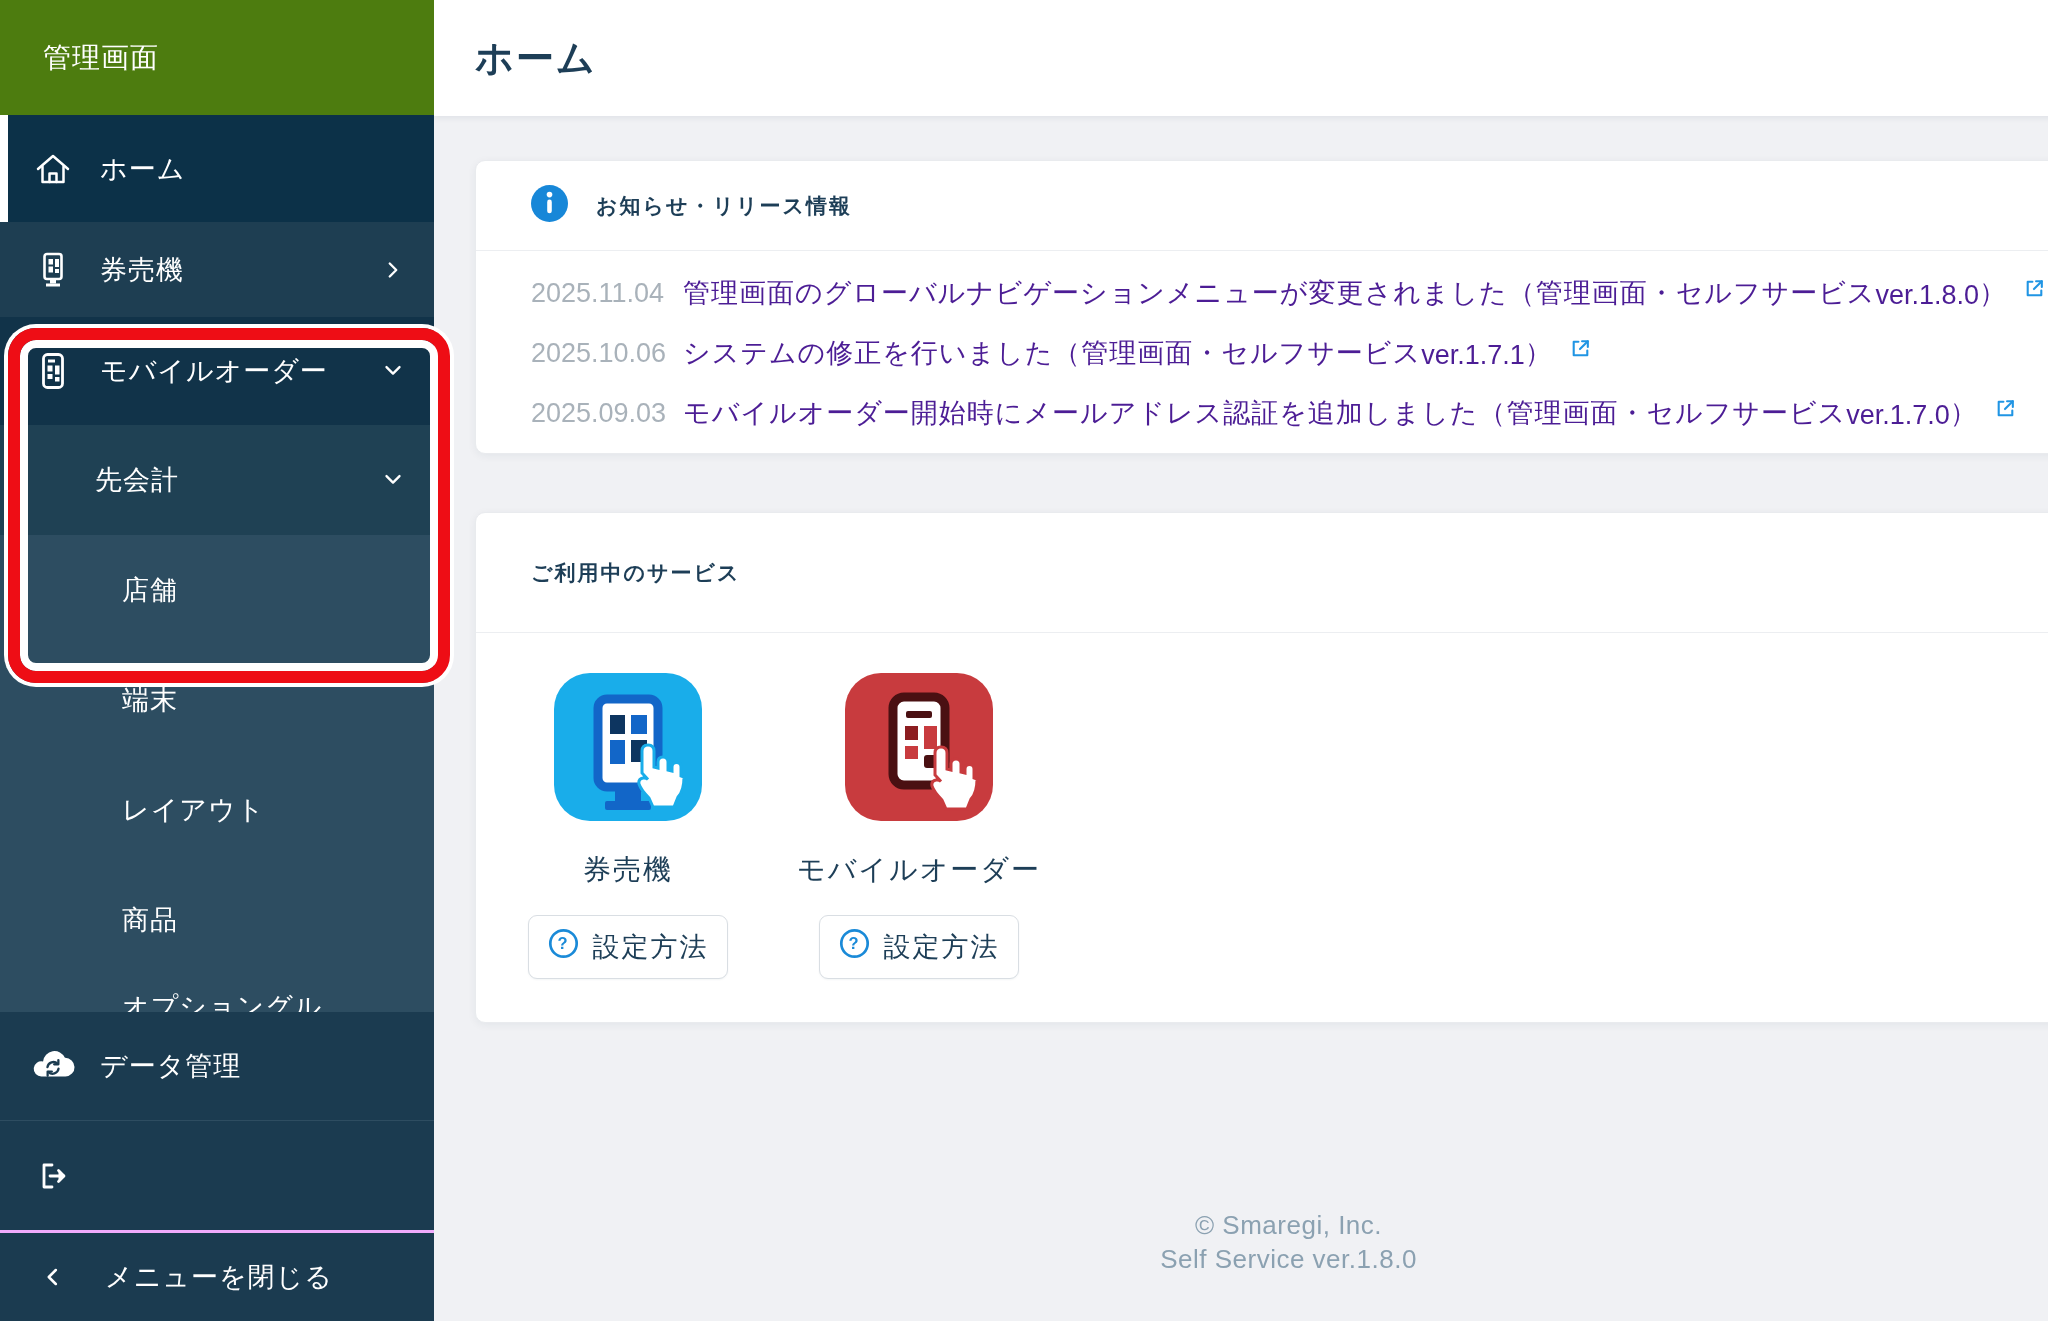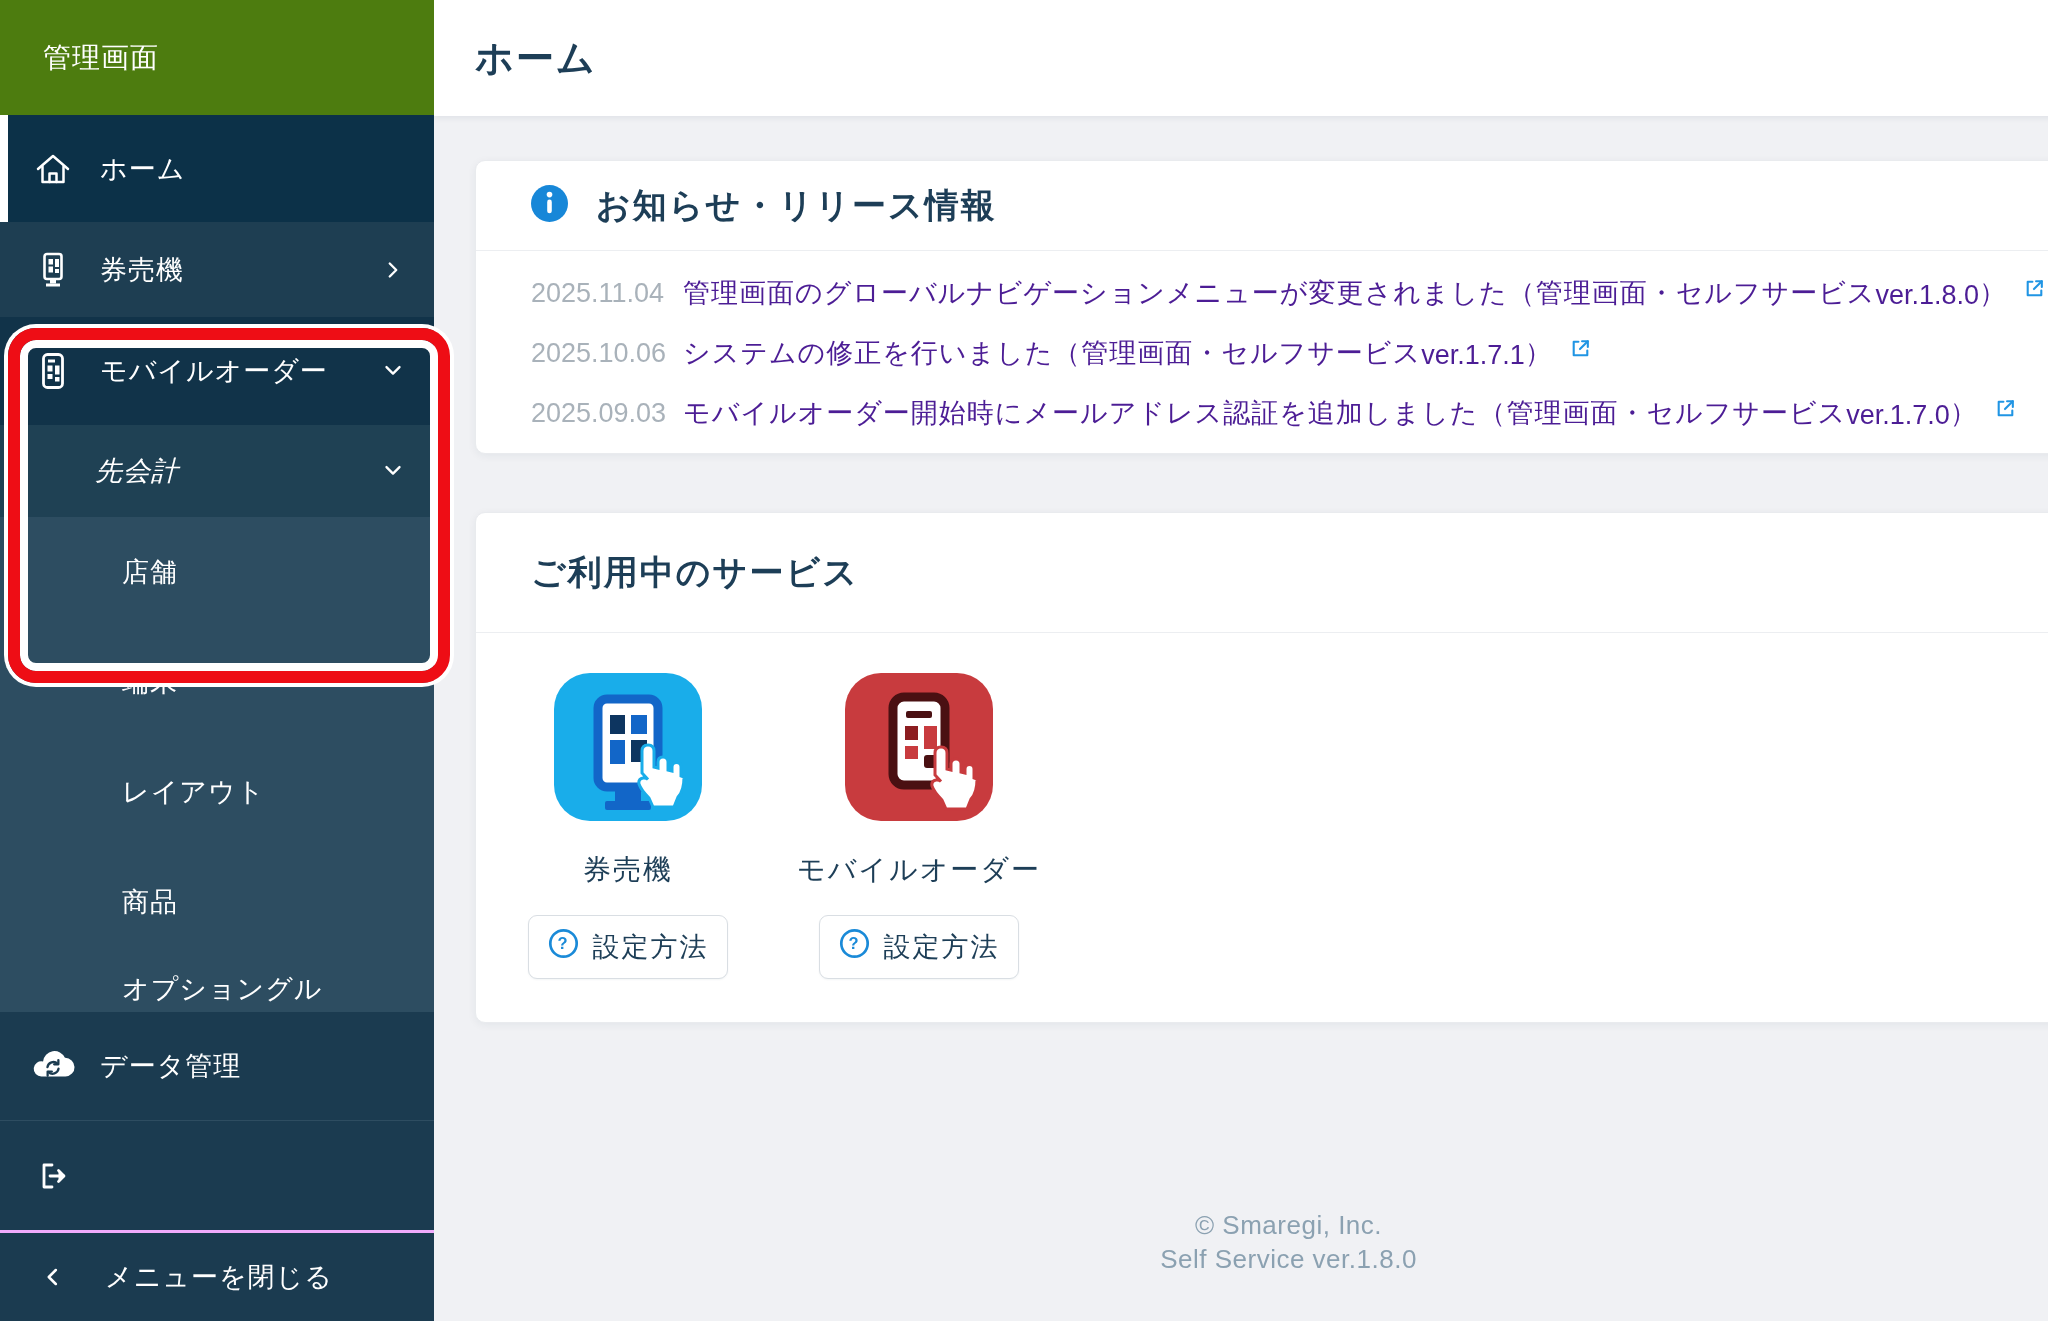--- a/index.html
+++ b/index.html
@@ -29,21 +29,21 @@
   }
   .sb-item .ic { width:44px; margin-left:31px; display:flex; justify-content:center; }
   .sb-item .lbl { margin-left:25px; }
   .sb-item .chev { margin-left:auto; margin-right:28px; display:flex; }
   .row-home   { height:107px; background:#0c3148; }
   .row-home::before{
     content:""; position:absolute; left:0; top:0; bottom:0; width:8px; background:#fff;
   }
   .row-kiosk  { height:95px;  background:#1e3e52; }
   .row-mobile { height:108px; background:#113349; }
-  .row-group  { height:92px; background:#1f4154; padding-left:95px;font-style:italic; }
+  .row-group  { height:110px; background:#1f4154; padding-left:95px; }
   .row-sub    { height:110px; background:#2d4d61; padding-left:122px; }
   .row-sub-clip { align-items:flex-start; padding-top:14px; }
 
   .sb-bottom { height:309px; background:#0c4a6e; display:flex; flex-direction:column; }
   .row-data   { height:108px; background:#1b3b50; }
   .row-logout { height:110px; background:#1b3b50; border-top:1px solid #2e4d61; }
   .row-close  { height:91px;  background:#1b3b50; border-top:3px solid #f0abfc; }
   .row-close .lbl { margin-left:30px; }
 
   
@@ -66,21 +66,21 @@
   .content { flex:1; padding:44px 42px 0 41px; }
 
   .card {
     background:#fff; border:1px solid #e9ebee; border-radius:10px;
     box-shadow:0 2px 8px rgba(25,50,70,.06);
   }
   .card-head {
     display:flex; align-items:center; padding:0 0 0 55px;
     border-bottom:1px solid #eceef1;
   }
-  .card-title { font-size:34px; color:#1d3e57; letter-spacing:2px; }
+  .card-title { font-size:21px; color:#1d3e57; letter-spacing:2px; }
 
   
   .notices-card { margin-bottom:58px; }
   .notices-card .card-head { height:90px; }
   .notices-card .card-title { margin-left:28px; }
   .notice-list { padding:12px 55px 10px 55px; }
   .notice-row { height:60px; display:flex; align-items:center; font-size:27px; }
   .notice-date { width:152px; color:#a9b2ba; letter-spacing:0; flex:0 0 auto; }
   .notice-link {
     margin-left:0px; color:#4c1d95; text-decoration:none; letter-spacing:1px;

